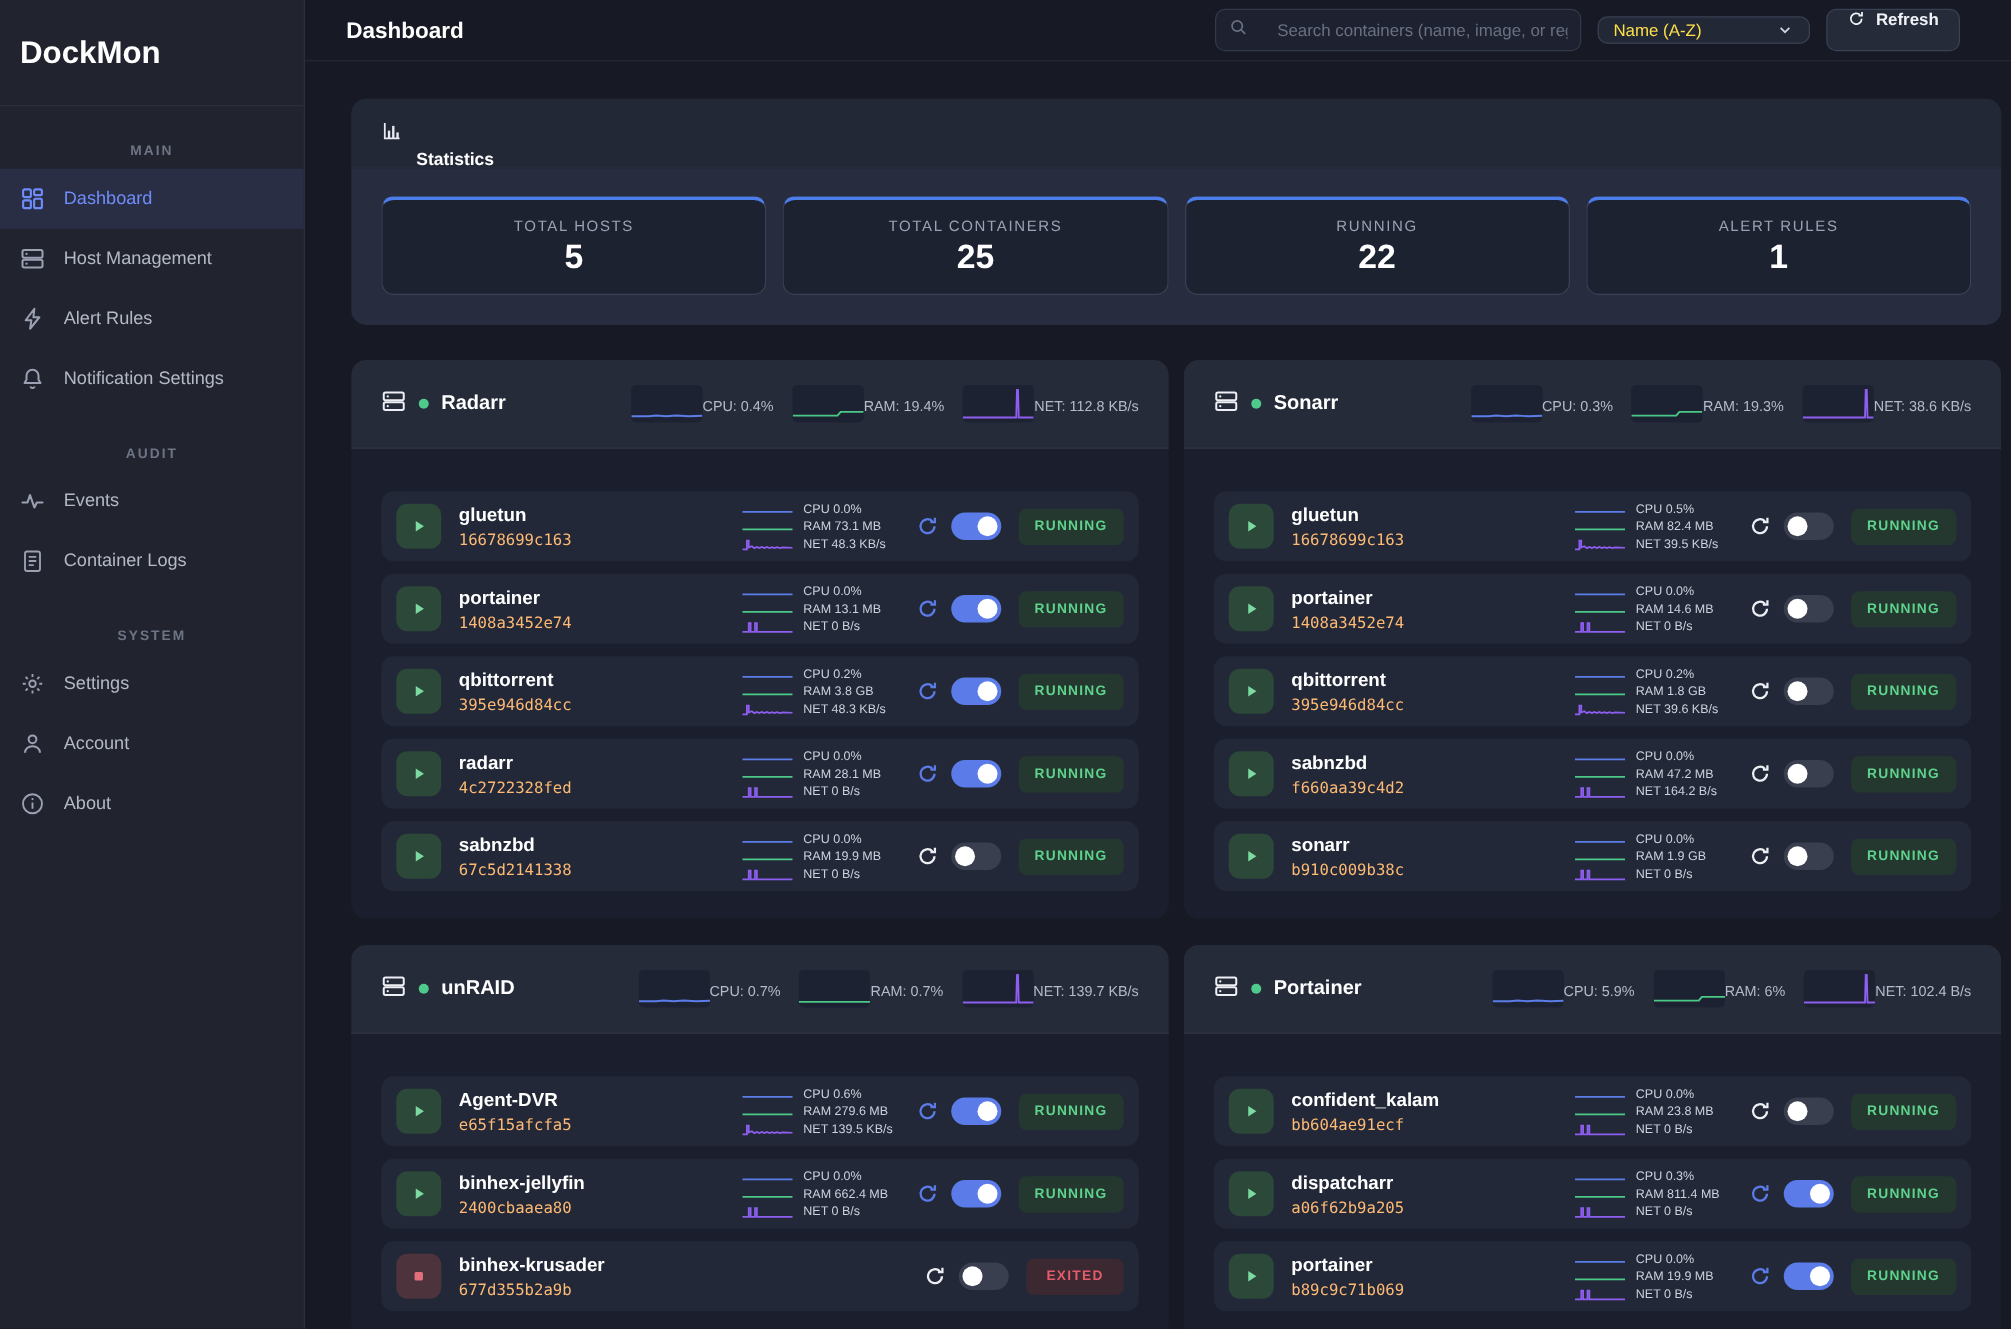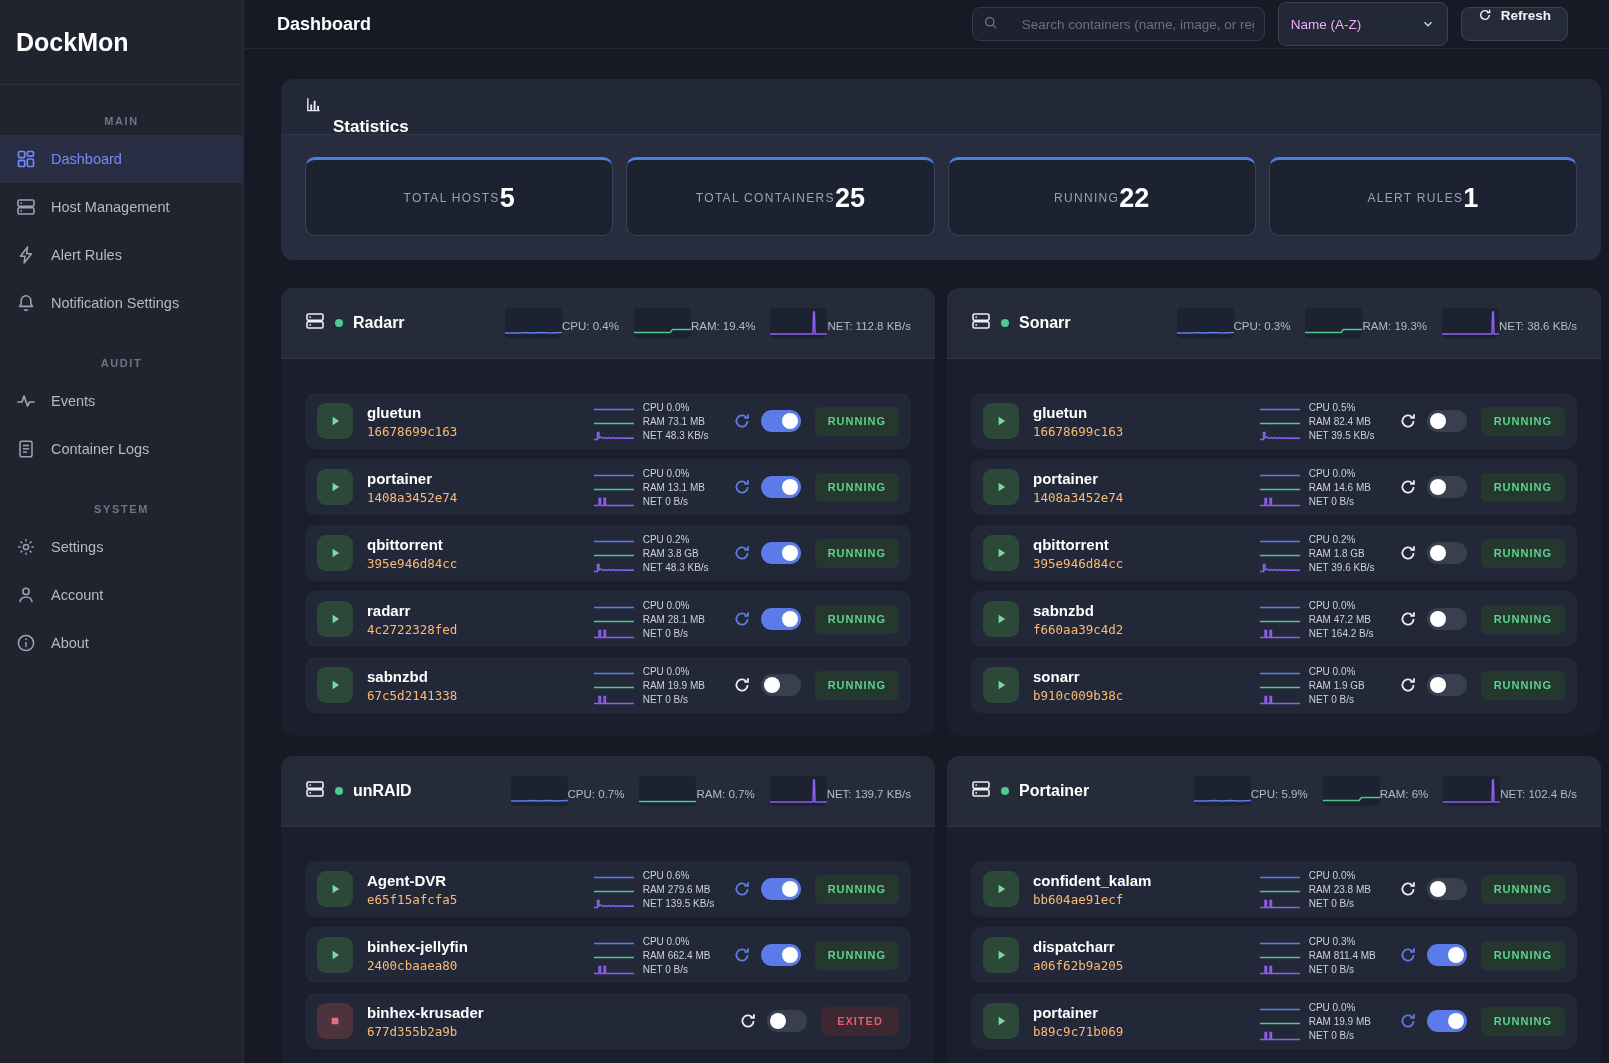--- a/index.html
+++ b/index.html
@@ -25,36 +25,36 @@
 
   
   .main { flex:1; display:flex; flex-direction:column; min-width:0; }
   .topbar { height:49px; flex:0 0 49px; display:flex; align-items:center; padding:0 41px 0 33px; border-bottom:1px solid #242836; }
   .page-title { font-size:18px; font-weight:bold; color:#ffffff; }
   .topbar-right { margin-left:auto; display:flex; align-items:center; gap:13px; }
   .searchbox { width:293px; height:34px; background:#1e2230; border:1px solid #333949; border-radius:8px; display:flex; align-items:center; padding:0 10px; gap:24px; color:#687082; }
   .searchbox svg { width:15px; height:15px; flex:0 0 15px; }
   .searchbox input { flex:1; background:transparent; border:none; outline:none; color:#d5d9e3; font-size:13.5px; font-family:inherit; min-width:0; }
   .searchbox input::placeholder { color:#687082; }
-  .sortbox { width:170px; height:44px; background:#232837; border:1px solid #3a4154; border-radius:8px; display:flex; align-items:center; padding:0 12px; font-size:13.5px; color:#f0abfc; cursor:pointer; }
+  .sortbox { width:170px; height:22px; background:#232837; border:1px solid #3a4154; border-radius:8px; display:flex; align-items:center; padding:0 12px; font-size:13.5px; color:#fde047; cursor:pointer; }
   .sortbox .chev { margin-left:auto; color:#cfd3de; }
   .sortbox svg { width:14px; height:14px; display:block; }
   .refresh-btn { height:34px; background:#262b3a; border:1px solid #3a4154; border-radius:8px; display:flex; gap:9px; padding:0 16px; font-size:13.5px; font-weight:bold; color:#f0f2f7; cursor:pointer; }
   .refresh-btn svg { width:14px; height:14px; display:block; }
 
   .content { padding:30px 8px 0 37px; overflow:hidden; }
 
   
   .panel { border-radius:12px; margin-bottom:28px; }
   .panel-header { background:#232837; border-radius:12px 12px 0 0; border-bottom:1px solid #30364a; height:56px; display:flex; align-items:center; gap:11px; padding:0 24px; }
   .panel-header svg { width:17px; height:17px; color:#e8eaf1; }
-  .panel-title { font-size:17px; font-weight:bold; color:#ffffff;margin-top:40px; }
+  .panel-title { font-size:14px; font-weight:bold; color:#ffffff;margin-top:40px; }
   .panel-body { background:#272c3e; border-radius:0 0 12px 12px; padding:22px 24px 24px; }
   .stats-grid { display:grid; grid-template-columns:repeat(4,1fr); gap:13px; }
-  .stat-card { background:#1d2231; border:1px solid #3a4156; border-top:3px solid #4d7de9; border-radius:10px; height:79px; display:flex; flex-direction:row; align-items:center; justify-content:center; }
+  .stat-card { background:#1d2231; border:1px solid #3a4156; border-top:3px solid #4d7de9; border-radius:10px; height:79px; display:flex; flex-direction:column; align-items:center; justify-content:center; }
   .stat-label { font-size:12px; letter-spacing:1.3px; color:#9aa1b3; }
   .stat-value { font-size:27px; font-weight:bold; color:#ffffff; margin-top:2px; }
 
   
   .hosts-grid { display:grid; grid-template-columns:1fr 1fr; gap:21px 12px; }
   .host-card { border-radius:12px; background:#1b1f2d; overflow:hidden; }
   .host-header { background:#262b3a; border-bottom:1px solid #2f3547; height:71px; display:flex; align-items:center; padding:0 24px; }
   .host-id-group { display:flex; align-items:center; gap:10px; }
   .host-id-group svg { width:20px; height:20px; color:#eef0f5; }
   .status-dot { width:8px; height:8px; border-radius:50%; background:#4ecb8c; }

